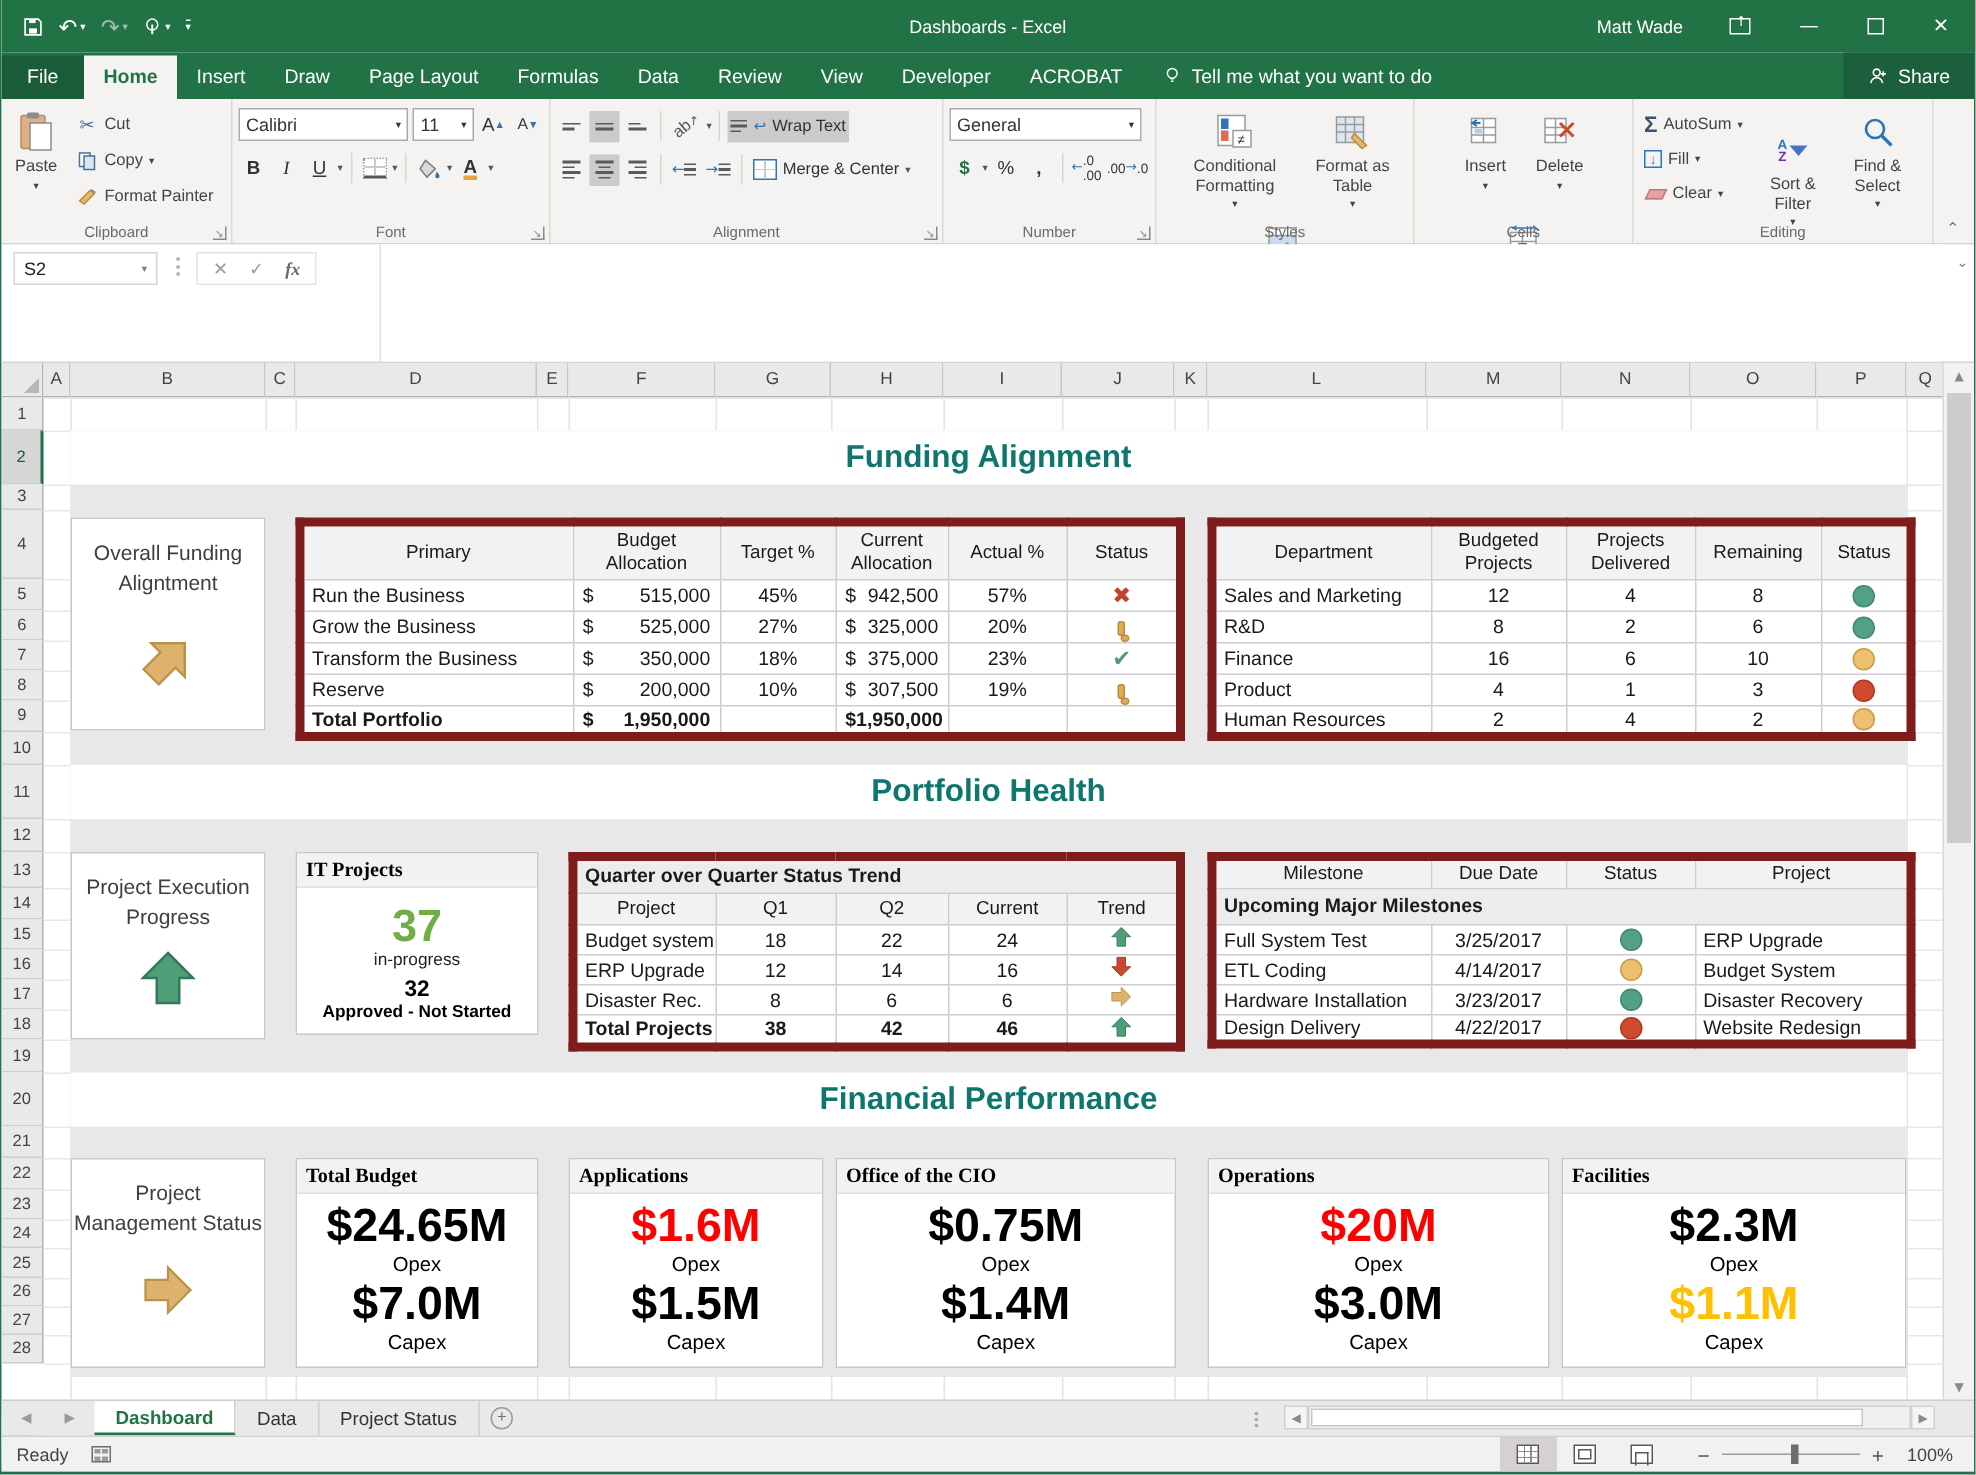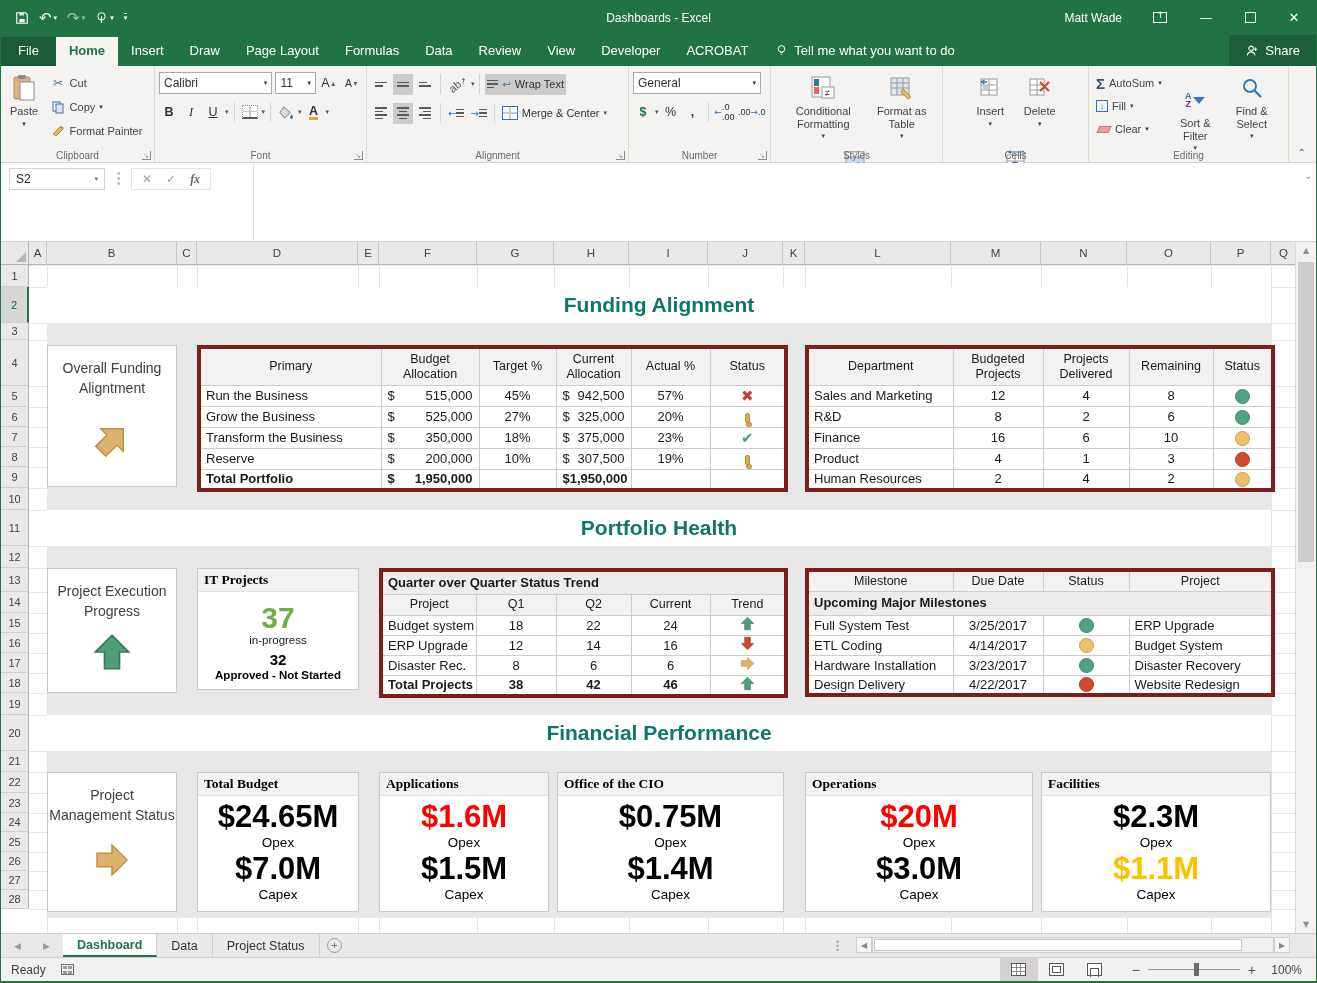--- a/index.html
+++ b/index.html
@@ -98,21 +98,21 @@
   .arr polygon { stroke-width:1; }
   .arr.ne { transform:rotate(45deg); }
   .arr.flat { transform:rotate(90deg); }
   .arr.down { transform:rotate(180deg); }
   .arr.gold polygon, .arr.flat polygon { fill:#ddb26c; stroke:#bb9347; }
   .arr.up polygon, .arr.green polygon { fill:#4e9f78; stroke:#37775b; }
   .arr.down polygon { fill:#c9492c; stroke:#a1361d; }
 
   table.dt { border-collapse:collapse; table-layout:fixed; position:absolute; background:#fff; font-size:13px; color:#1a1a1a; }
   table.dt th, table.dt td { border:1px solid #cdcdcd; overflow:hidden; white-space:nowrap; padding:0 5px; }
-  table.dt { border:4px solid #7f1d1d; }
+  table.dt { border:6px solid #7f1d1d; }
   table.dt th { background:#f2f2f2; font-weight:normal; white-space:pre-line; line-height:1.2; font-size:12.5px; }
   table.dt .c { text-align:center; }
   table.dt .money { padding:0 6px; }
   table.dt .money .in { display:flex; justify-content:space-between; }
   table.dt tr.total td { font-weight:bold; border-top:1px solid #9a9a9a; }
   .ttl { background:#ececec !important; font-weight:bold !important; text-align:left; font-size:13px !important; }
 
   .dot { display:inline-block; width:15px; height:15px; border-radius:50%; border:1px solid transparent; vertical-align:middle;}
   .dot.green { background:#52a185; border-color:#3e8a6c; }
   .dot.amber { background:#ecc06f; border-color:#cb9b49; }

